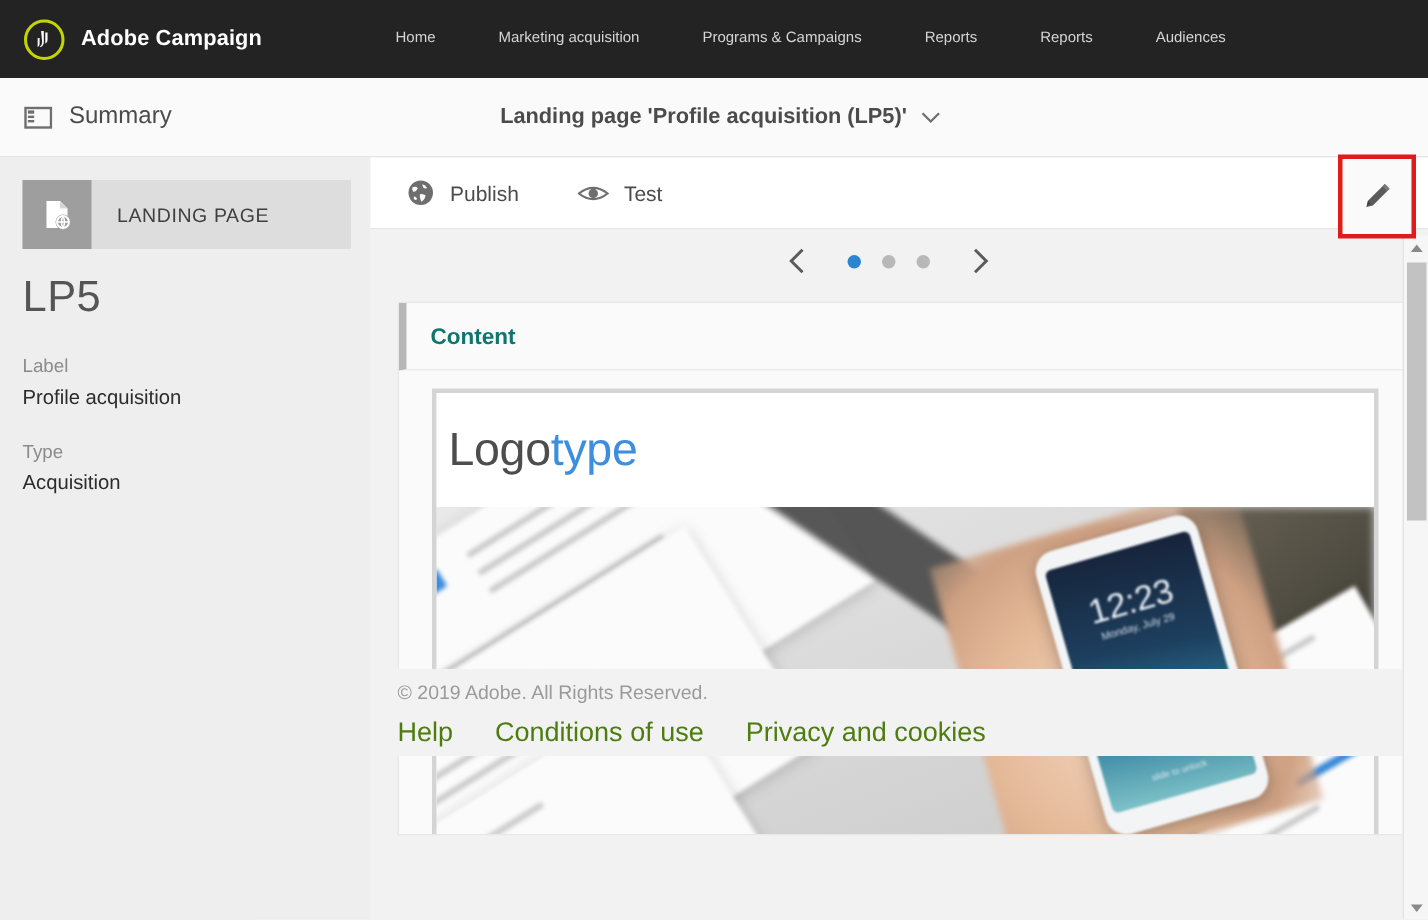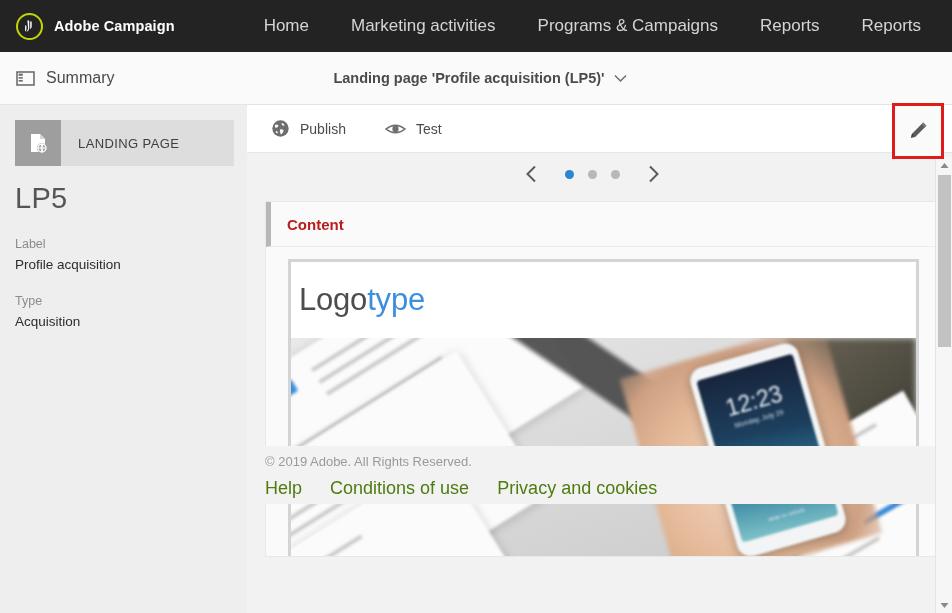--- a/index.html
+++ b/index.html
@@ -21,21 +21,21 @@
     width: 27px; height: 27px; border-radius: 50%;
     border: 2px solid #c3d600; display: flex;
     align-items: center; justify-content: center; flex: none;
   }
   .brand-name {
     color: #ffffff; font-size: 14.5px; font-weight: bold;
     margin-left: 11px; letter-spacing: .1px; white-space: nowrap;
   }
   .navitems { display: flex; align-items: center; margin-left: 68px; }
   .navitem {
-    color: #d4d4d4; font-size: 17px; padding: 0 21px;
+    color: #d4d4d4; font-size: 10px; padding: 0 21px;
     white-space: nowrap; cursor: pointer; line-height: 52px;
   }
 
   
   .subheader {
     position: absolute; top: 52px; left: 0; width: 952px; height: 53px;
     background: #fafafa; border-bottom: 1px solid #e4e4e4;
   }
   .summary-btn {
     position: absolute; left: 16px; top: 0; height: 52px;
@@ -122,21 +122,21 @@
     position: absolute; left: 18px; top: 96px;
     width: 672px; height: 356px; background: #fafafa;
     border: 1px solid #e8e8e8; overflow: hidden;
   }
   .content-head {
     height: 45px; border-left: 5px solid #b7b7b7;
     display: flex; align-items: center; background: #fafafa;
     border-bottom: 1px solid #ececec;
   }
   .content-head-label {
-    font-size: 15px; font-weight: bold; color: #b91c1c; margin-left: 16px;
+    font-size: 15px; font-weight: bold; color: #0f766e; margin-left: 16px;
   }
   .preview-frame {
     margin: 12px 17px 0 22px; border: 3px solid #d4d4d4;
     background: #fff; height: 300px; overflow: hidden; position: relative;
   }
   .preview-logo {
     height: 76px; display: flex; align-items: center; background: #fff;
     padding-left: 8px;
   }
   .logo-a { font-size: 31px; color: #4d4d4d; letter-spacing: -.2px; }
@@ -228,21 +228,21 @@
         <svg class="ic" width="15" height="15" viewBox="0 0 15 15">
           <path d="M5.4 1.6 L7.2 1.6 L7.2 9.2 Q7.2 11.4 5.2 12.4 L4.4 12.4 Q6.1 11.2 6.1 9.2 Z" fill="#ffffff"></path>
           <path d="M8.2 2.6 L9.7 2.6 L9.7 7.6 Q9.7 9.4 8.2 10.2 Z" fill="#ffffff"></path>
           <path d="M3.1 6.4 L4.4 6.4 L4.4 10.4 Q4.4 11.8 3.1 12.4 Z" fill="#ffffff"></path>
         </svg>
       </div>
       <div class="brand-name">Adobe Campaign</div>
     </div>
     <div class="navitems">
       <div class="navitem">Home</div>
-      <div class="navitem">Marketing activities</div>
+      <div class="navitem">Marketing acquisition</div>
       <div class="navitem">Programs &amp; Campaigns</div>
       <div class="navitem">Reports</div>
       <div class="navitem">Reports</div>
       <div class="navitem">Audiences</div>
     </div>
   </div>
 
   <div class="subheader">
 
     <div class="summary-btn">

